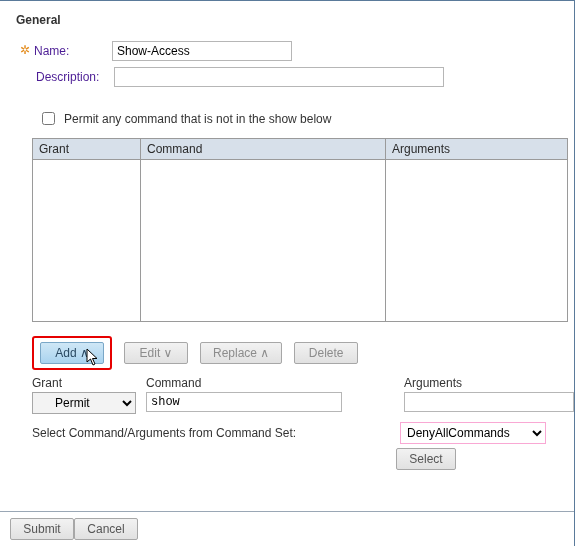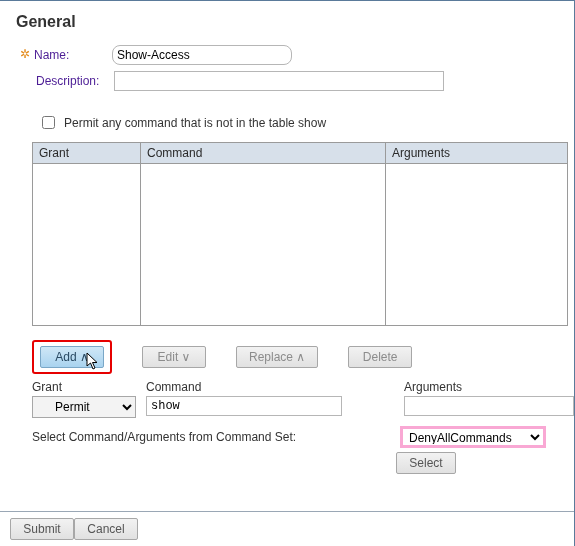--- a/index.html
+++ b/index.html
@@ -9,63 +9,63 @@
     font-size: 12px;
     color: #333;
     background: #fff;
     width: 575px;
     height: 546px;
     border-top: 1px solid #5a7a9a;
     border-right: 1px solid #5a7a9a;
     position: relative;
   }
   .content { padding: 8px 12px 0 14px; }
-  .section-title { font-weight: bold; font-size: 16px; margin: 4px 0 14px 2px; }
+  .section-title { font-weight: bold; font-size: 12px; margin: 4px 0 14px 2px; }
   .form-row { display: flex; align-items: center; margin: 6px 0 6px 22px; }
   .form-row label { width: 78px; color: #4c1d95; }
   .gear {
     width: 10px; height: 10px; display: inline-block; margin-right: 4px;
     color: #e38b1c; font-size: 12px; line-height: 10px; vertical-align: middle;
     margin-left: -16px; position: relative; top: -1px;
   }
   input[type="text"] {
     border: 1px solid #b6b6b6; height: 20px; padding: 1px 4px; font-size: 12px;
     background: #fff;
   }
-  input[type="text"].name { width: 180px; border-radius: 8px; }
+  input[type="text"].name { width: 180px; }
   input[type="text"].desc { width: 330px; }
   .permit-row { margin: 22px 0 10px 24px; display: flex; align-items: center; gap: 6px; }
   .permit-row input[type="checkbox"] { width: 13px; height: 13px; }
   .table-wrap { margin: 6px 0 0 18px; }
   table.grid {
     border-collapse: collapse; width: 535px; table-layout: fixed;
     border: 1px solid #9a9a9a;
   }
   table.grid th {
     background: #d7e0ea; border: 1px solid #9a9a9a; text-align: left;
     font-weight: normal; padding: 3px 6px; color: #2a2a2a; height: 20px;
   }
   table.grid td.body-cell {
     border: 1px solid #9a9a9a; height: 162px; vertical-align: top; padding: 0;
   }
   .col-grant { width: 108px; }
   .col-cmd   { width: 245px; }
   .col-args  { width: 182px; }
-  .toolbar { display: flex; gap: 24px; margin: 14px 0 4px 18px; align-items: center; }
+  .toolbar { display: flex; gap: 12px; margin: 14px 0 4px 18px; align-items: center; }
   .btn {
     background: linear-gradient(#f2f2f2,#e1e1e1);
     border: 1px solid #a7a7a7; border-radius: 2px;
     padding: 3px 12px; font-size: 12px; color: #555; cursor: pointer;
     min-width: 64px; text-align: center;
   }
   .btn.primary {
     background: linear-gradient(#cfe7f6,#a9d3ef);
     border: 1px solid #7aa7c7; color: #2a4a63;
   }
-  .btn.disabled { color: #8c8c8c; margin-left: 6px; }
+  .btn.disabled { color: #8c8c8c; }
   .red-box {
     border: 2px solid #e60000; border-radius: 3px; padding: 4px 6px;
     display: inline-flex; align-items: center; position: relative;
   }
   .cursor {
     position: absolute; pointer-events: none; width: 14px; height: 18px;
   }
   .entry-grid {
     display: grid; grid-template-columns: 110px 254px 170px; column-gap: 4px;
     margin: 6px 0 0 18px;
@@ -75,21 +75,21 @@
     width: 104px; height: 22px; border: 1px solid #a7a7a7; background: #f3f3f3;
     font-size: 12px; padding: 1px 18px;
   }
   input.cmd-input { width: 196px; font-family: Liberation Mono, monospace; }
   input.args-input { width: 170px; }
   .setref-row {
     display: grid; grid-template-columns: 364px auto; align-items: center;
     margin: 8px 0 0 18px; column-gap: 4px;
   }
   select.cmdset-select {
-    width: 146px; height: 22px; border: 3px solid #f9a8d4; background: #fff;
+    width: 146px; height: 22px; border: 1px solid #f9a8d4; background: #fff;
     font-size: 12px; padding: 1px 2px;
   }
   .select-btn-row { margin: 4px 0 0 382px; }
   .footer {
     border-top: 1px solid #9aa7b5; padding: 6px 10px;
     display: flex; position: absolute; bottom: 0; left: 0; right: 0;
     background: #fff;
   }
 </style>
 </head>
@@ -103,21 +103,21 @@
     <label>Name:</label>
     <input type="text" class="name" value="Show-Access" style="">
   </div>
   <div class="form-row">
     <label>Description:</label>
     <input type="text" class="desc" value="" style="">
   </div>
 
   <div class="permit-row">
     <input type="checkbox" style="">
-    <span>Permit any command that is not in the table show</span>
+    <span>Permit any command that is not in the show below</span>
   </div>
 
   <div class="table-wrap">
     <table class="grid">
       <colgroup>
         <col class="col-grant">
           <col class="col-cmd">
           <col class="col-args">
       </colgroup>
       <thead>

